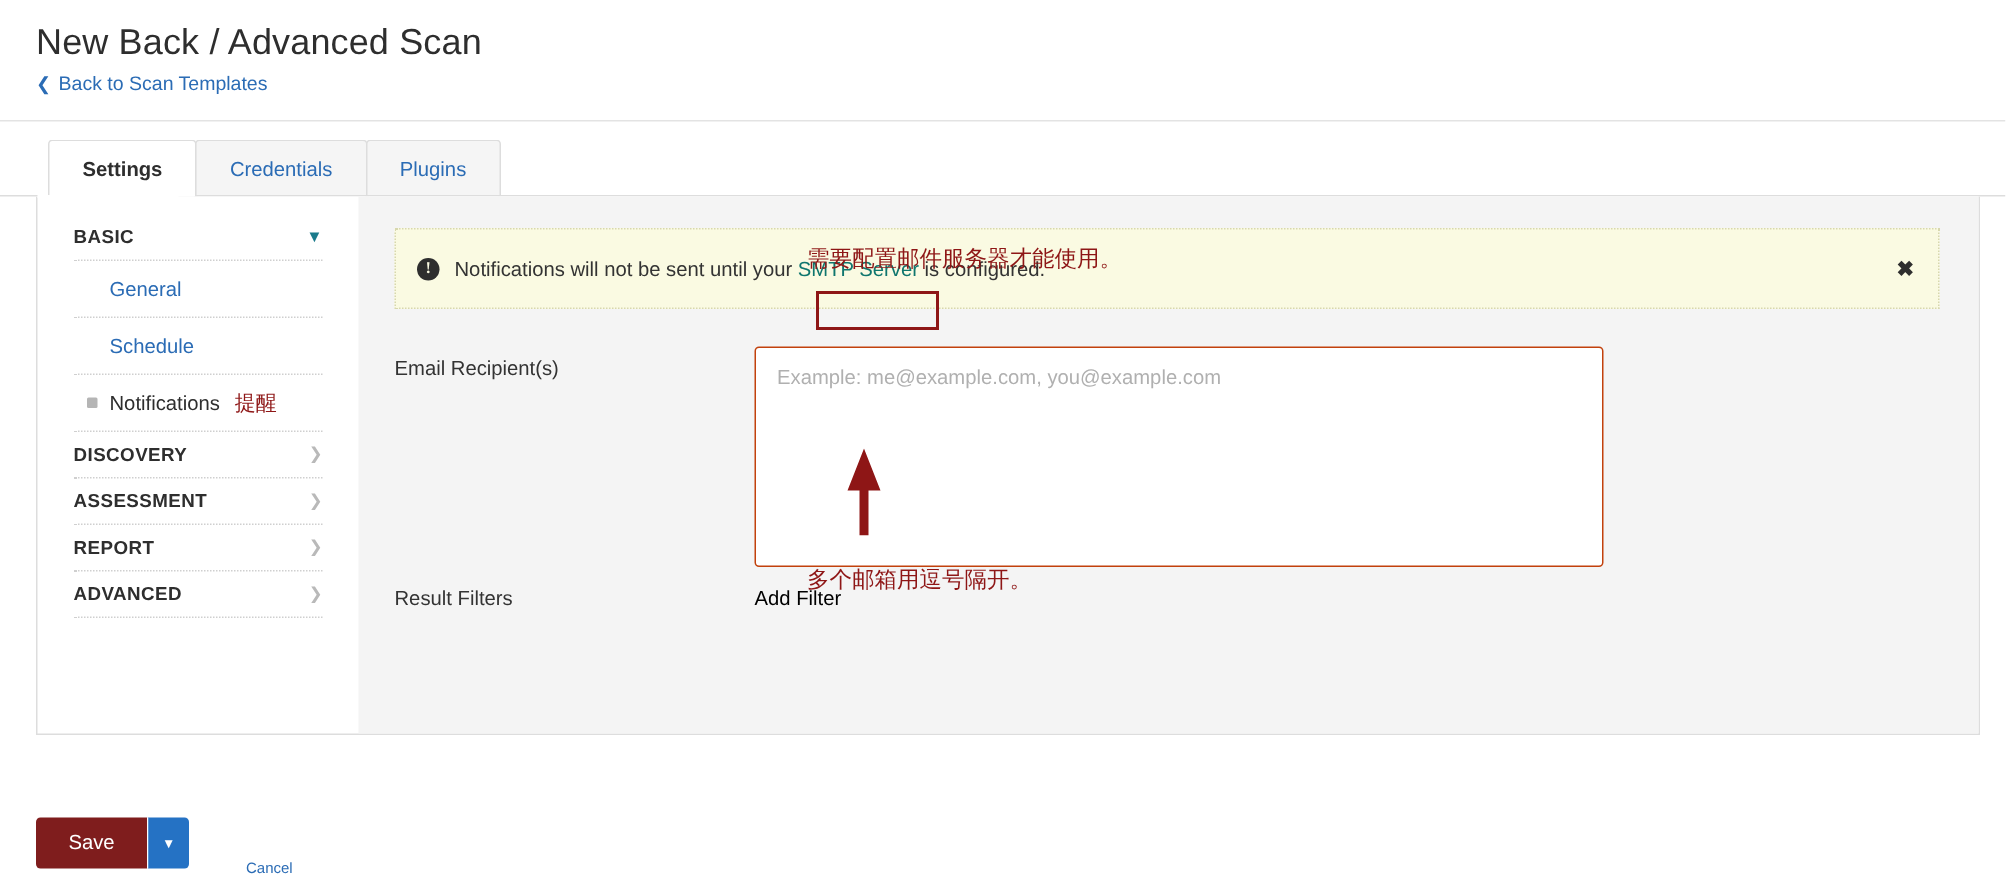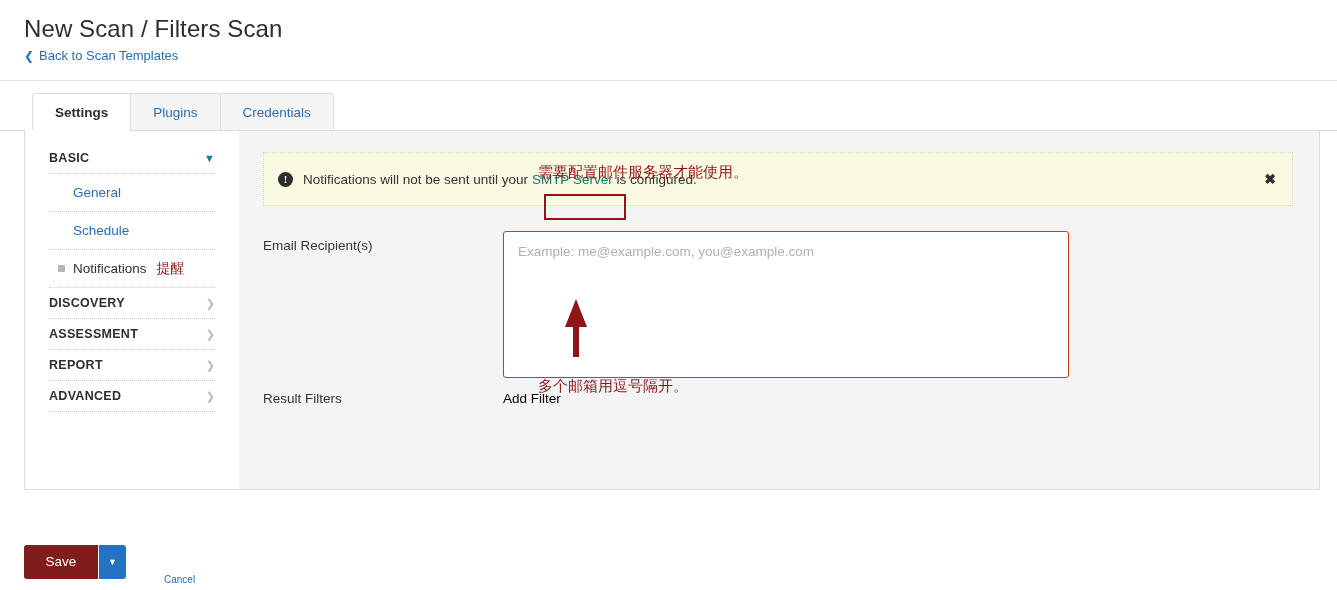--- a/index.html
+++ b/index.html
@@ -289,32 +289,32 @@
     font-size: 10px;
     color: #2b6cb5;
     cursor: pointer;
     margin-top: 36px;
   }
 </style>
 </head>
 <body>
 
 <div class="page-header">
-  <div class="page-title">New Scan / Filters Scan</div>
+  <div class="page-title">New Back / Advanced Scan</div>
   <div class="back-link">
     <span class="back-chev">❮</span>
     <span>Back to Scan Templates</span>
   </div>
 </div>
 <div class="header-rule"></div>
 
 <div class="tabs">
   <div class="tab active">Settings</div>
+  <div class="tab">Credentials</div>
   <div class="tab">Plugins</div>
-  <div class="tab">Credentials</div>
 </div>
 <div class="tab-rule"></div>
 <div class="tab-rule-mask"></div>
 
 <div class="panel">
 
   <div class="sidebar">
 
     <div class="nav-group">
       <span class="label">BASIC</span>

